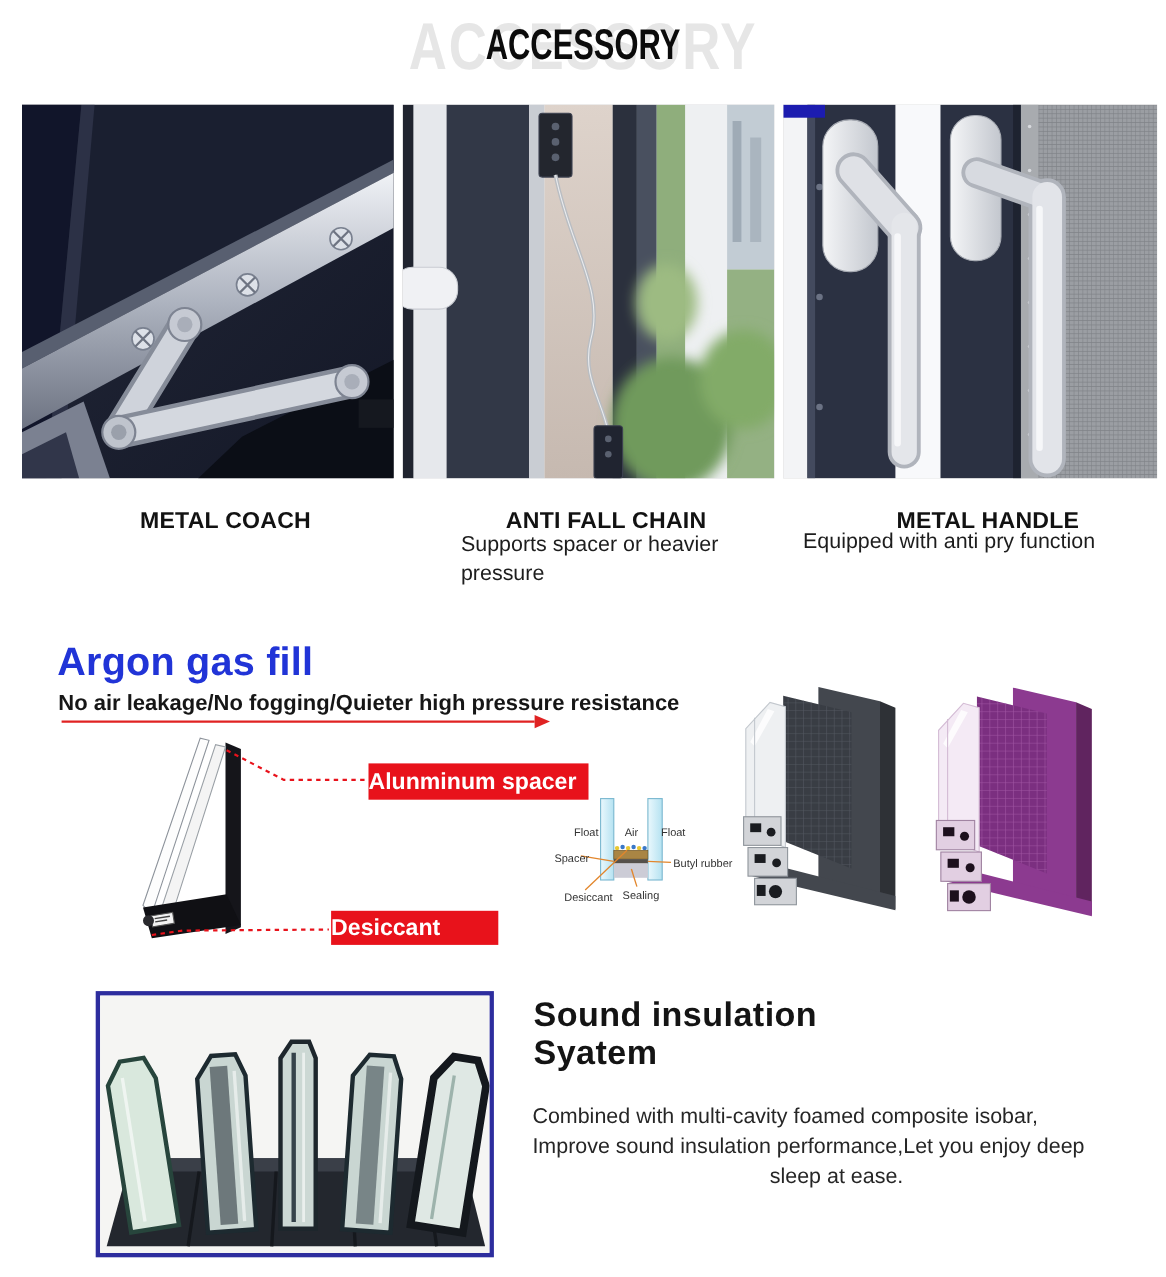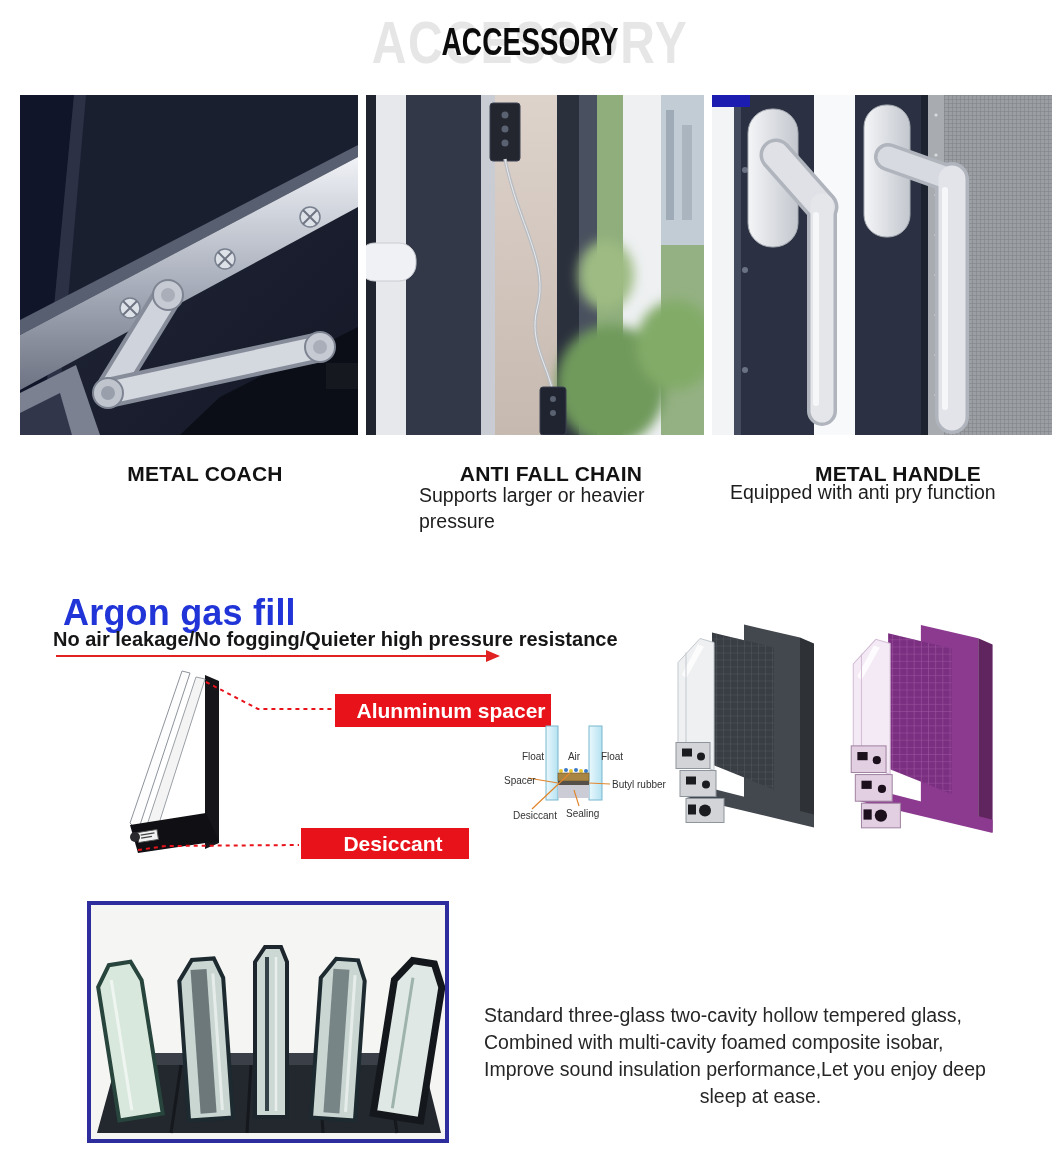--- a/index.html
+++ b/index.html
@@ -15,23 +15,23 @@
 
   
   .photo{overflow:hidden;background:#ddd;}
   .photo svg{display:block;width:100%;height:100%;}
 
   
   .acc-name{margin:16px;text-align:center;font-size:21px;font-weight:bold;color:#121212;letter-spacing:.2px;}
   .acc-desc{font-size:19.5px;line-height:26px;color:#1d1d1d;}
 
   
-  .argon-title{margin:11px;font-size:36px;font-weight:bold;color:#2134d7;letter-spacing:.2px;}
+  .argon-title{margin:0;font-size:36px;font-weight:bold;color:#2134d7;letter-spacing:.2px;}
   .argon-sub{font-size:20px;font-weight:bold;color:#161616;}
-  .callout{background:#e8121b;color:#fff;font-weight:bold;text-align:center;font-size:21px;padding-left:16px;}
+  .callout{background:#e8121b;color:#fff;font-weight:bold;font-size:21px;}
   .overlay{left:0;top:0;pointer-events:none;}
 
   
   .ws svg{display:block;width:100%;height:100%;}
 
   
   .glassbox{border:4px solid #2d2d9e;background:#fff;box-sizing:border-box;}
   .glassbox svg{display:block;width:100%;height:100%;}
   .sound-title{margin:0;font-size:31px;line-height:34px;font-weight:bold;color:#141414;letter-spacing:.4px;}
   .sound-body{font-size:19.5px;line-height:27px;color:#262626;}
@@ -197,21 +197,21 @@
       </g>
       <rect x="0" y="0" width="38" height="12" fill="#1c1cb0"></rect>
     </svg>
   </div>
 
   <h2 class="acc-name abs" style="left:14px;top:446px;width:338px">METAL COACH</h2>
   <h2 class="acc-name abs" style="left:360px;top:446px;width:338px">ANTI FALL CHAIN</h2>
   <h2 class="acc-name abs" style="left:706px;top:446px;width:340px">METAL HANDLE</h2>
 
   <div class="acc-desc abs" style="left:413px;top:482px;width:280px">
-    <div>Supports larger or heavier</div>
+    <div>Supports spacer or heavier</div>
     <div>pressure</div>
   </div>
   <div class="acc-desc abs" style="left:724px;top:479px;width:320px">
     <div>Equipped with anti pry function</div>
   </div>
 
   <h2 class="argon-title abs" style="left:46px;top:581px">Argon gas fill</h2>
   <div class="argon-sub abs" style="left:47px;top:628px">No air leakage/No fogging/Quieter high pressure resistance</div>
 
   <div class="abs" style="left:120px;top:665px;width:100px;height:195px">
@@ -358,23 +358,26 @@
         <polygon points="-10,-6 -10,-150 6,-150 6,-6" fill="#28343c" opacity="0.5"></polygon>
         <line x1="12" y1="-145" x2="12" y2="-8" stroke="#ffffff" stroke-width="3" opacity="0.55"></line>
       </g>
       <g transform="translate(306,212) rotate(9)">
         <polygon points="-24,0 -24,-135 -9,-157 13,-157 24,-135 24,0" fill="#dfe8e4" stroke="#14181d" stroke-width="7"></polygon>
         <line x1="-6" y1="-140" x2="-6" y2="-8" stroke="#9db3ac" stroke-width="3"></line>
       </g>
     </svg>
   </div>
 
+  <h2 class="sound-title abs" style="left:479px;top:906px;width:420px">
+    <span style="display:block">Sound insulation</span>
+    <span style="display:block">Syatem</span>
+  </h2>
 
   <div class="sound-body abs" style="left:478px;top:1002px;width:545px">
-    <div>Standard three-glass two-cavity hollow tempered glass,</div>
     <div>Combined with multi-cavity foamed composite isobar,</div>
     <div>Improve sound insulation performance,Let you enjoy deep</div>
     <div class="indent">sleep at ease.</div>
   </div>
 
   <svg class="overlay abs" width="1060" height="1161" viewBox="0 0 1060 1161">
     <g>
       <line x1="50" y1="656" x2="480" y2="656" stroke="#e02222" stroke-width="2"></line>
       <polygon points="480,650 494,656 480,662" fill="#e02222"></polygon>
     </g>

